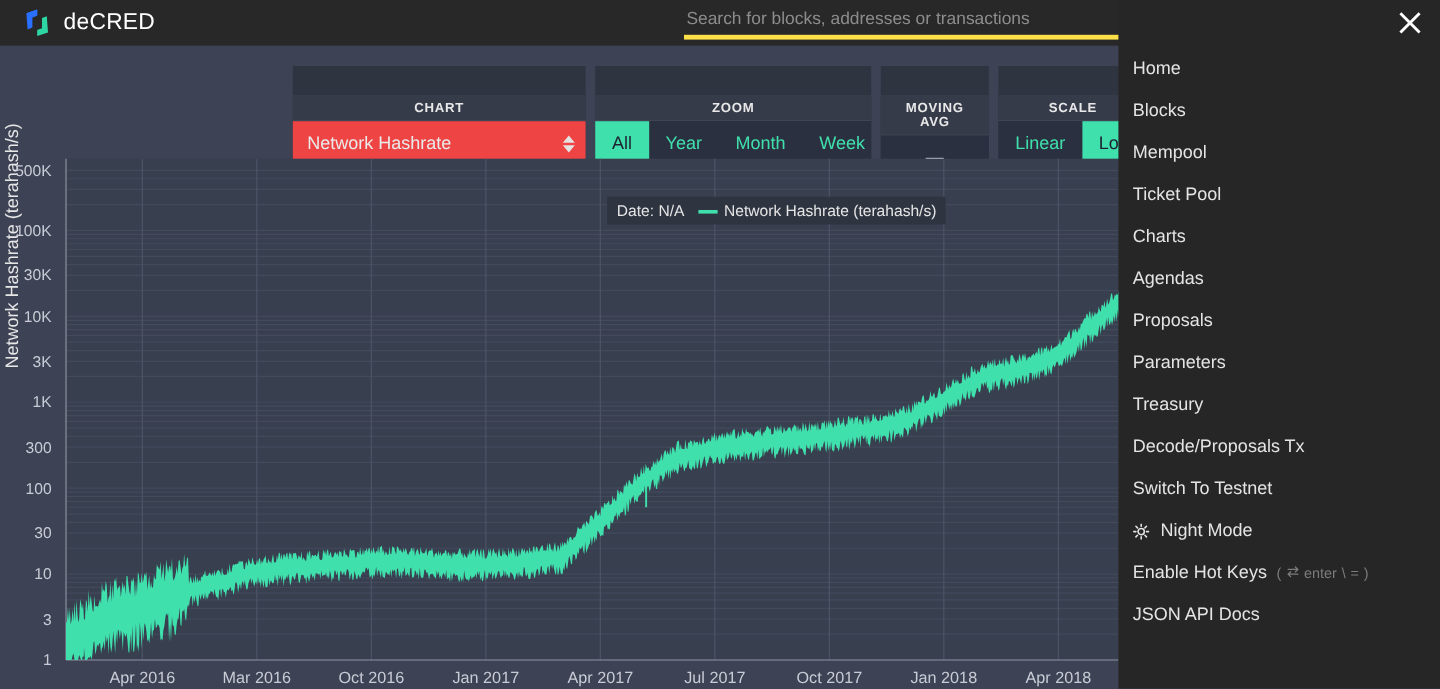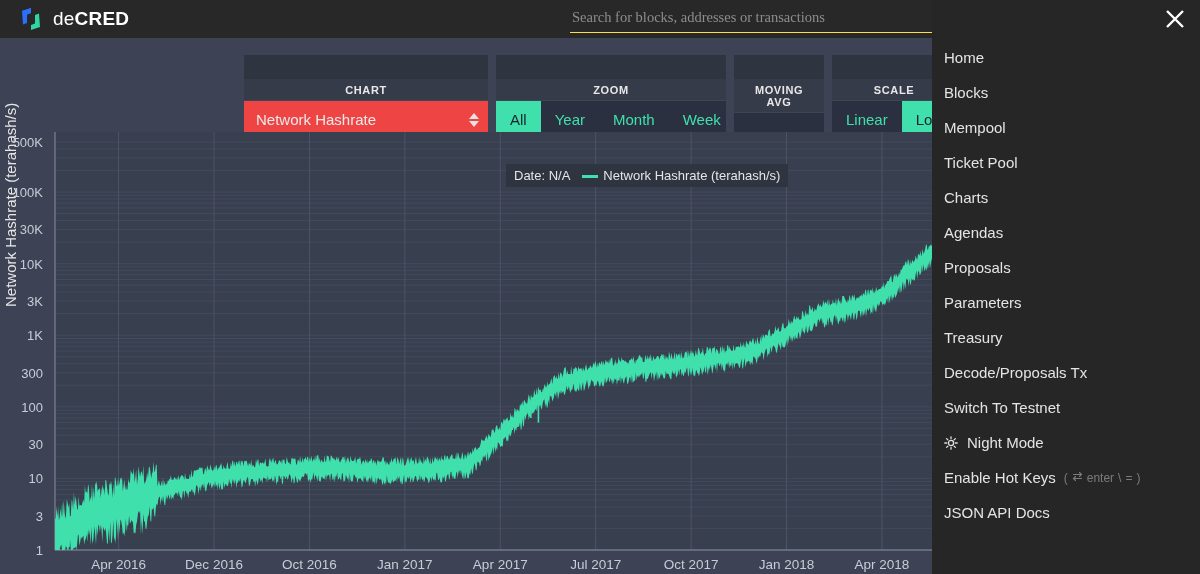--- a/index.html
+++ b/index.html
@@ -17,31 +17,31 @@
     width: 1200px; height: 38px;
     background: #282828;
     display: flex; align-items: center;
   }
   .logo-wrap { display: flex; align-items: center; margin-left: 18px; }
   .logo-mark { width: 26px; height: 24px; }
   .logo-text {
     margin-left: 9px; color: #ffffff;
     font-size: 19px; letter-spacing: .2px; font-weight: 400;
   }
-  .logo-text b { font-weight: 700; }
+  .logo-text b { font-weight: 400; }
   .search-wrap {
     position: absolute; left: 570px; top: 6px;
     width: 460px; height: 27px;
   }
   .search-input {
     width: 100%; height: 100%;
     background: transparent; border: none;
-    border-bottom: 1px solid #fde047;
+    border-bottom: 4px solid #fde047;
     color: #cfcfcf; font-size: 14.5px;
-    font-family: Liberation Serif, serif;
+    font-family: Liberation Sans, sans-serif;
     outline: none; padding: 0 2px 4px 2px;
   }
   .search-input::placeholder { color: #8d8d8d; }
 
   
   .controls {
     position: absolute; top: 55px; left: 0;
     width: 1200px; height: 65px;
     display: flex; justify-content: center; align-items: flex-start;
     gap: 8px;
@@ -288,21 +288,21 @@
         <div class="tick-y" style="top: 240.658px; right: 12px;">300</div>
         <div class="tick-y" style="top: 203.224px; right: 12px;">1K</div>
         <div class="tick-y" style="top: 169.066px; right: 12px;">3K</div>
         <div class="tick-y" style="top: 131.632px; right: 12px;">10K</div>
         <div class="tick-y" style="top: 97.4745px; right: 12px;">30K</div>
         <div class="tick-y" style="top: 60.0406px; right: 12px;">100K</div>
         <div class="tick-y" style="top: 10px; right: 12px;">500K</div>
       </div>
     <div class="xtick-row" id="xticks">
         <div class="tick-x" style="left: 118.611px;">Apr 2016</div>
-        <div class="tick-x" style="left: 214.028px;">Dec 2016</div>
+        <div class="tick-x" style="left: 214.028px;">Mar 2016</div>
         <div class="tick-x" style="left: 309.444px;">Oct 2016</div>
         <div class="tick-x" style="left: 404.861px;">Jan 2017</div>
         <div class="tick-x" style="left: 500.278px;">Apr 2017</div>
         <div class="tick-x" style="left: 595.694px;">Jul 2017</div>
         <div class="tick-x" style="left: 691.111px;">Oct 2017</div>
         <div class="tick-x" style="left: 786.528px;">Jan 2018</div>
         <div class="tick-x" style="left: 881.944px;">Apr 2018</div>
         <div class="tick-x" style="left: 977.361px;">Jul 2018</div>
         <div class="tick-x" style="left: 1072.78px;">Oct 2018</div>
         <div class="tick-x" style="left: 1168.19px;">Jan 2019</div>

